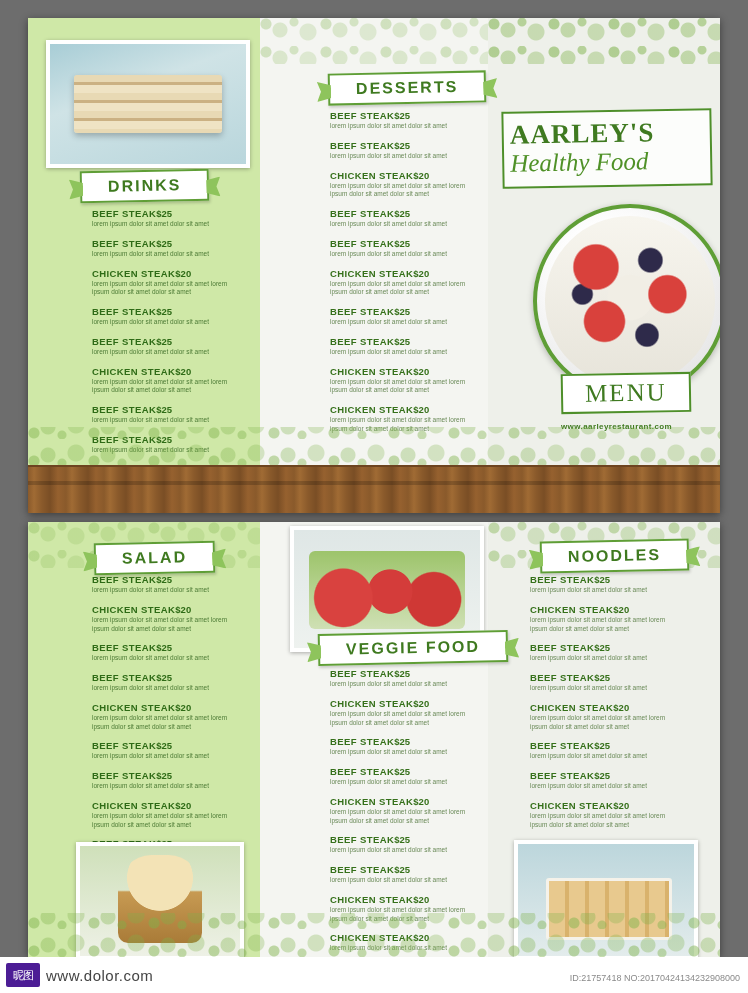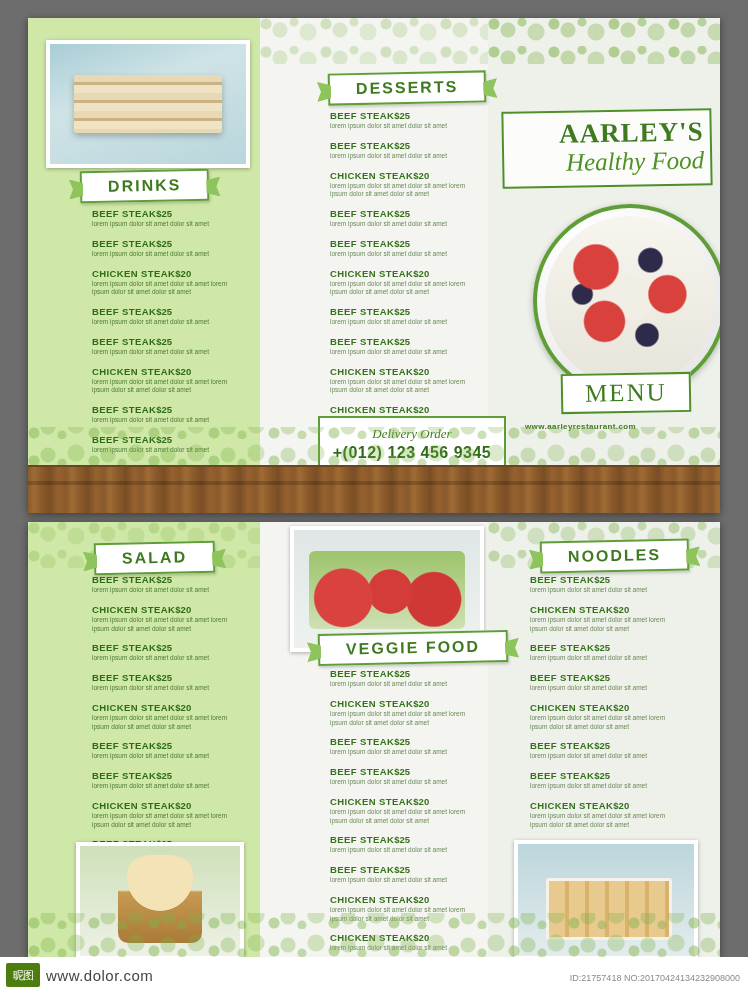--- a/index.html
+++ b/index.html
@@ -153,21 +153,21 @@
       radial-gradient(circle at 72% 46%, #d9413c 0 12%, transparent 13%),
       radial-gradient(circle at 35% 62%, #d9413c 0 13%, transparent 14%),
       radial-gradient(circle at 60% 70%, #2e2a4a 0 7%, transparent 8%),
       radial-gradient(circle at 22% 46%, #2e2a4a 0 6%, transparent 7%),
       radial-gradient(circle at 50% 48%, #f1eee5 0 18%, transparent 19%),
       linear-gradient(180deg,#f7f5ee,#e7e4da);
   }
 
   
   .brand{
-    position:absolute;text-align:right;width:210px;
+    position:absolute;text-align:left;width:210px;
   }
   .brand-box{
     border:2px solid #4e8f2a;background:rgba(255,255,255,.82);
     padding:8px 6px 10px;transform:rotate(-1deg);
   }
   .brand-1{
     font-family:"Liberation Serif", serif;
     font-weight:bold;font-size:27px;color:#3f7a20;letter-spacing:1px;
     line-height:1;
   }
@@ -201,21 +201,21 @@
   }
   .delivery-mail{font-size:7px;color:#5a7f45;margin-top:4px;}
   .delivery-addr{font-size:7px;color:#5a7f45;margin-top:1px;}
 
   
   #watermark{
     position:absolute;left:0;right:0;bottom:0;height:36px;
     background:#ffffff;display:flex;align-items:center;
   }
   .wm-logo{
-    width:34px;height:24px;margin-left:6px;background:#4d7c0f;color:#fff;
+    width:34px;height:24px;margin-left:6px;background:#4c1d95;color:#fff;
     font-size:11px;display:flex;align-items:center;justify-content:center;
     border-radius:2px;letter-spacing:-1px;
   }
   .wm-text{margin-left:6px;font-size:15px;color:#444;letter-spacing:.5px;}
   .wm-id{
     position:absolute;right:8px;bottom:10px;font-size:9px;color:#8a8a8a;
   }
 </style>
 </head>
 <body>
@@ -368,38 +368,32 @@
       </div>
       <div class="menu-item">
         <div class="menu-row">
           <span class="menu-name">CHICKEN STEAK</span>
           <span class="menu-price">$20</span>
         </div>
         <div class="menu-desc">lorem ipsum dolor sit amet dolor sit amet lorem ipsum dolor sit amet dolor sit amet</div>
       </div>
     </div>
 
-  <div class="delivery" style="left:290px;top:398px;width:164px;">
-    <div class="delivery-title">Delivery Order</div>
-    <div class="delivery-phone">+(012) 123 456 9345</div>
-    <div class="delivery-mail">aarleyresto@mail.com</div>
-    <div class="delivery-addr">Puri Budi Asri Cibanjarang 11, Boston</div>
-  </div>
 
   <div class="brand" style="left:474px;top:92px;">
     <div class="brand-box">
       <div class="brand-1">AARLEY'S</div>
       <div class="brand-2">Healthy Food</div>
     </div>
   </div>
   <div class="circle-photo" style="left:505px;top:186px;"></div>
   <div class="menu-word-box" style="left:533px;top:355px;">
     <div class="menu-word">MENU</div>
   </div>
-  <div class="website" style="left:497px;top:404px;">www.aarleyrestaurant.com</div>
+  <div class="website" style="left:533px;top:404px;">www.aarleyrestaurant.com</div>
 
   <div class="leaf-band leaf-bottom" style="bottom:46px;height:40px;opacity:.8;"></div>
   <div class="fence"></div>
 </div>
 
 <div class="panel" id="brochure-back">
 
   <div class="col col-green" style="left:0;width:232px;"></div>
   <div class="col col-light" style="left:232px;width:228px;"></div>
   <div class="col col-light" style="left:460px;width:232px;background:#eef0ea;"></div>

